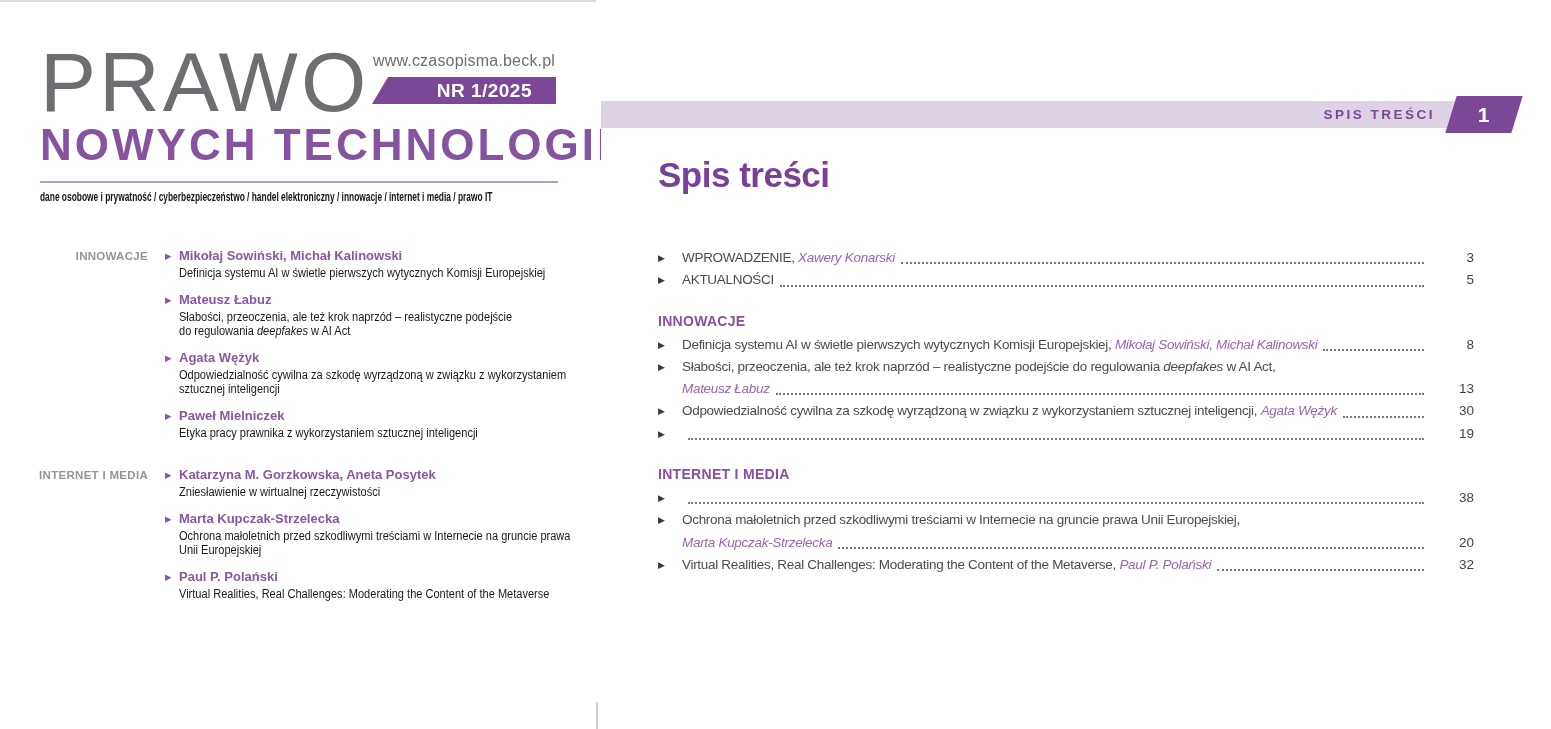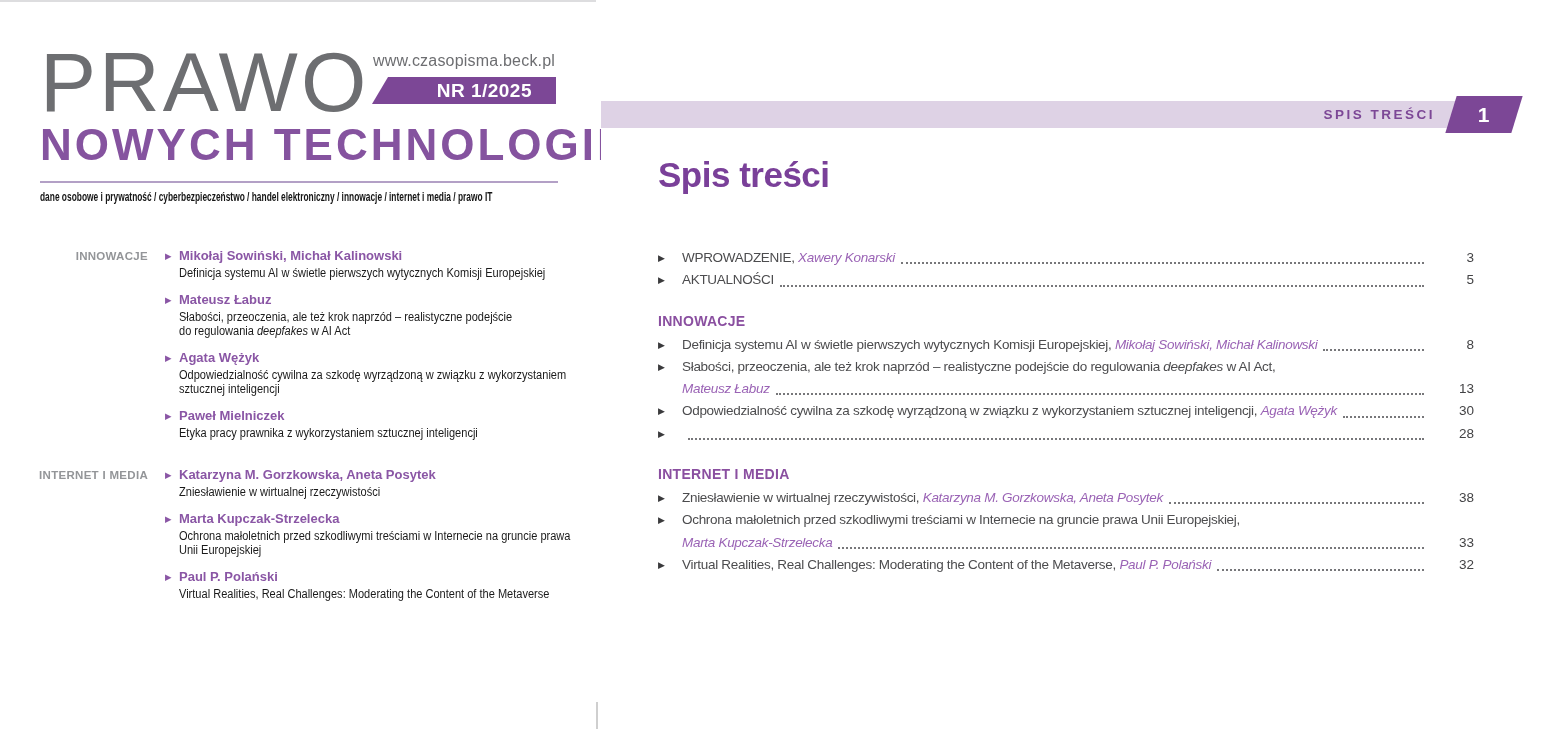--- a/index.html
+++ b/index.html
@@ -186,45 +186,44 @@
             <span class="leader"></span>
             <span class="t-page">30</span>
           </div>
         </div>
       </div>
       <div class="toc-entry">
         <span class="t-arrow">▶</span>
         <div class="t-body">
           <div class="t-line">
             <span class="leader"></span>
-            <span class="t-page">28</span>
+            <span class="t-page">19</span>
           </div>
         </div>
       </div>
       <div class="toc-sec">INTERNET I MEDIA</div>
       <div class="toc-entry">
         <span class="t-arrow">▶</span>
         <div class="t-body">
           <div class="t-line">
-            <span class="t-text"><span>Zniesławienie w wirtualnej rzeczywistości, </span><span class="seg-author">Katarzyna M. Gorzkowska, Aneta Posytek</span></span>
             <span class="leader"></span>
             <span class="t-page">38</span>
           </div>
         </div>
       </div>
       <div class="toc-entry">
         <span class="t-arrow">▶</span>
         <div class="t-body">
           <div class="t-line">
             <span class="t-text"><span>Ochrona małoletnich przed szkodliwymi treściami w Internecie na gruncie prawa Unii Europejskiej,</span></span>
           </div>
           <div class="t-line">
             <span class="t-text"><span class="seg-author">Marta Kupczak-Strzelecka</span></span>
             <span class="leader"></span>
-            <span class="t-page">33</span>
+            <span class="t-page">20</span>
           </div>
         </div>
       </div>
       <div class="toc-entry">
         <span class="t-arrow">▶</span>
         <div class="t-body">
           <div class="t-line">
             <span class="t-text"><span>Virtual Realities, Real Challenges: Moderating the Content of the Metaverse, </span><span class="seg-author">Paul P. Polański</span></span>
             <span class="leader"></span>
             <span class="t-page">32</span>

